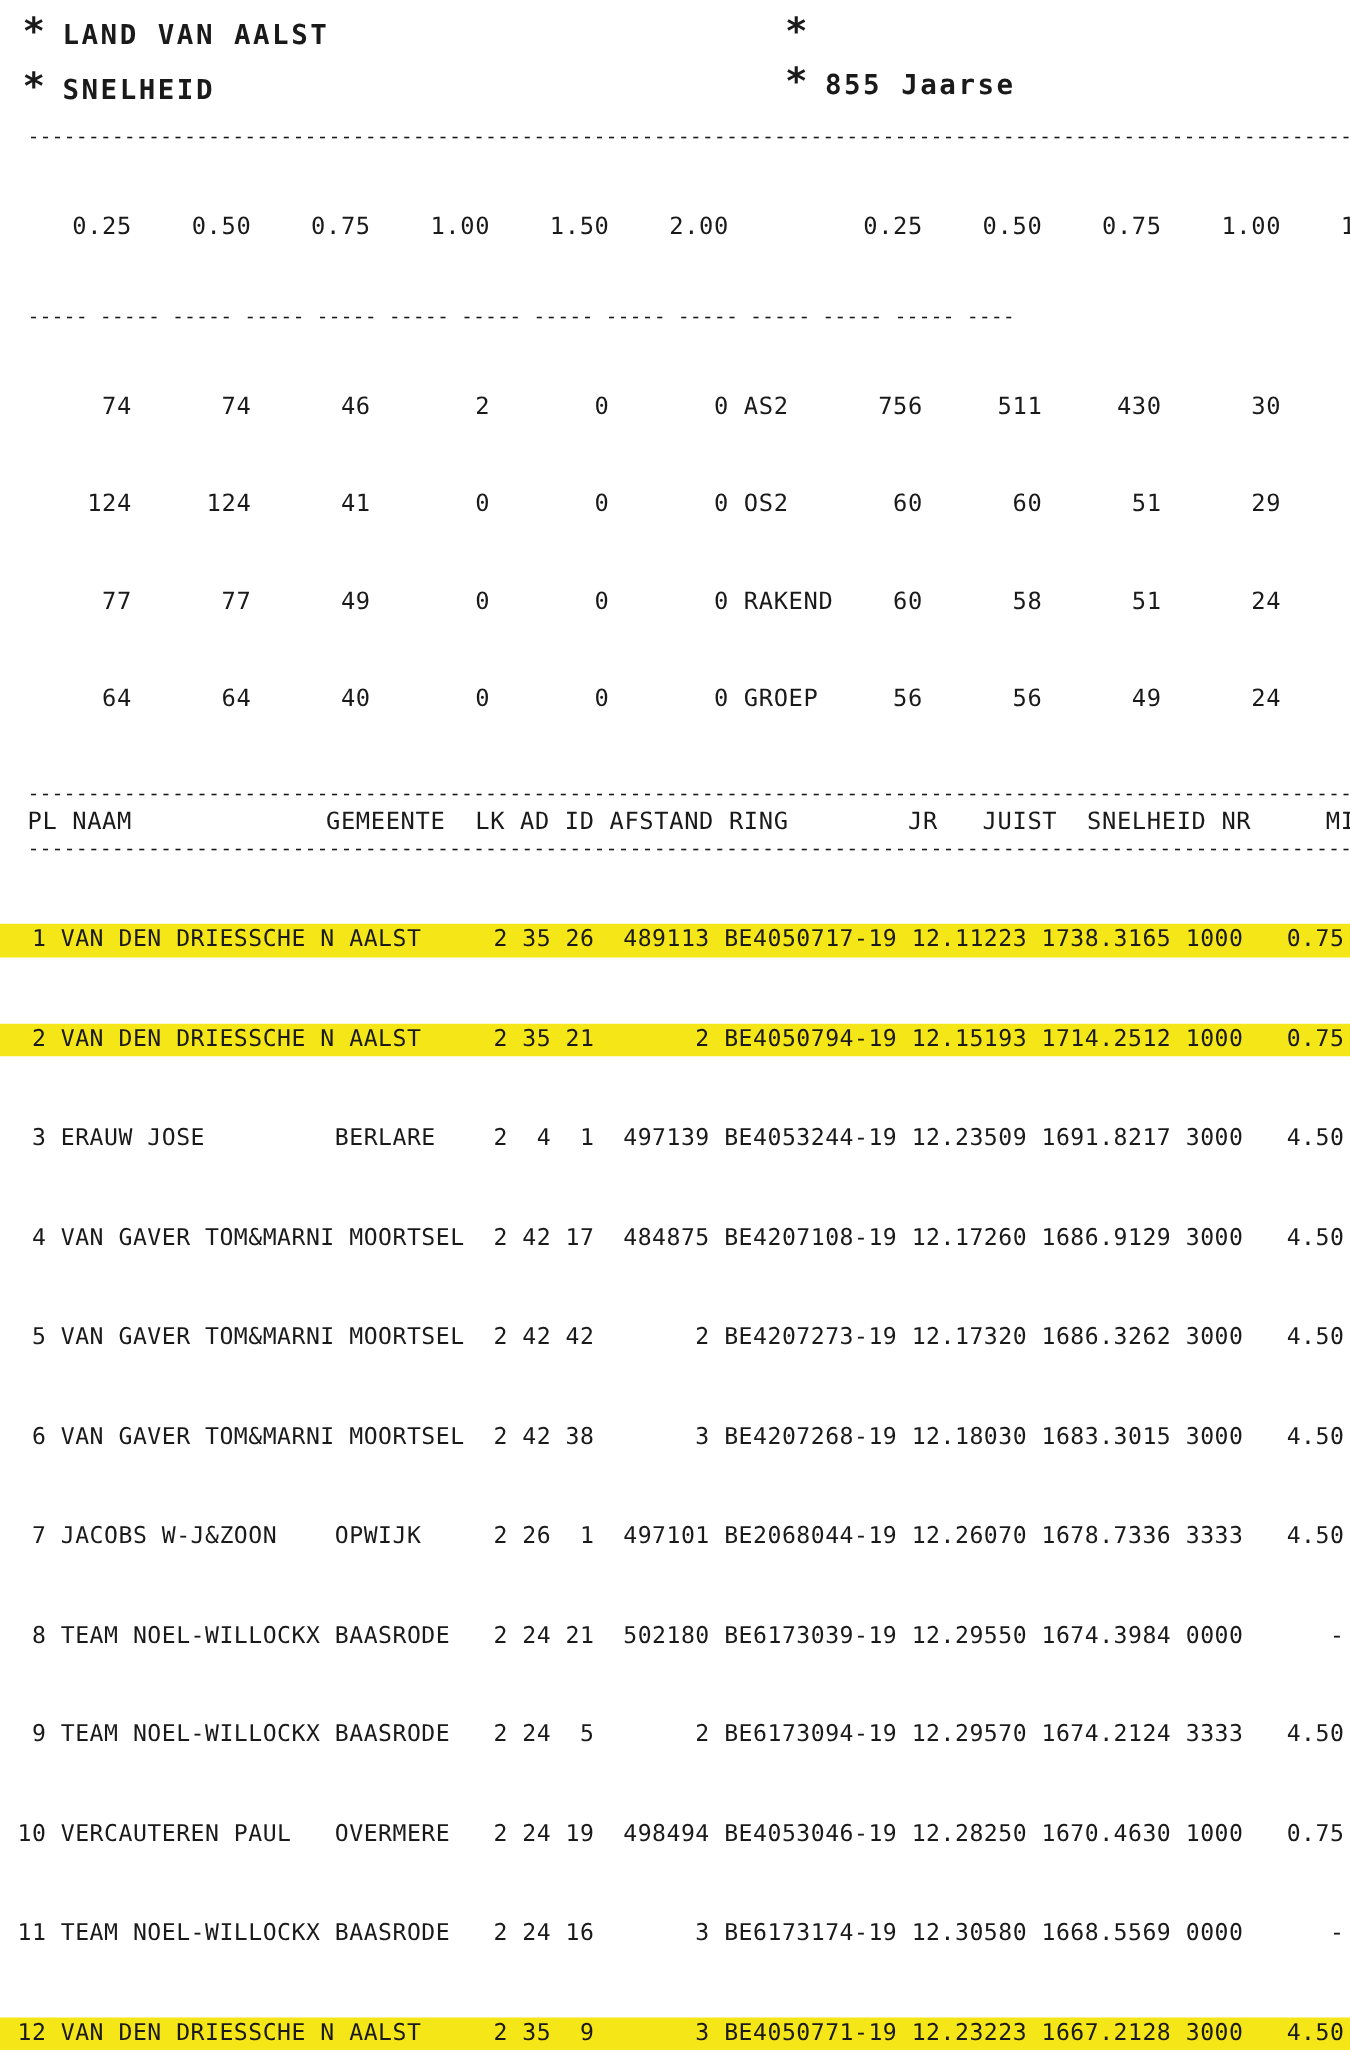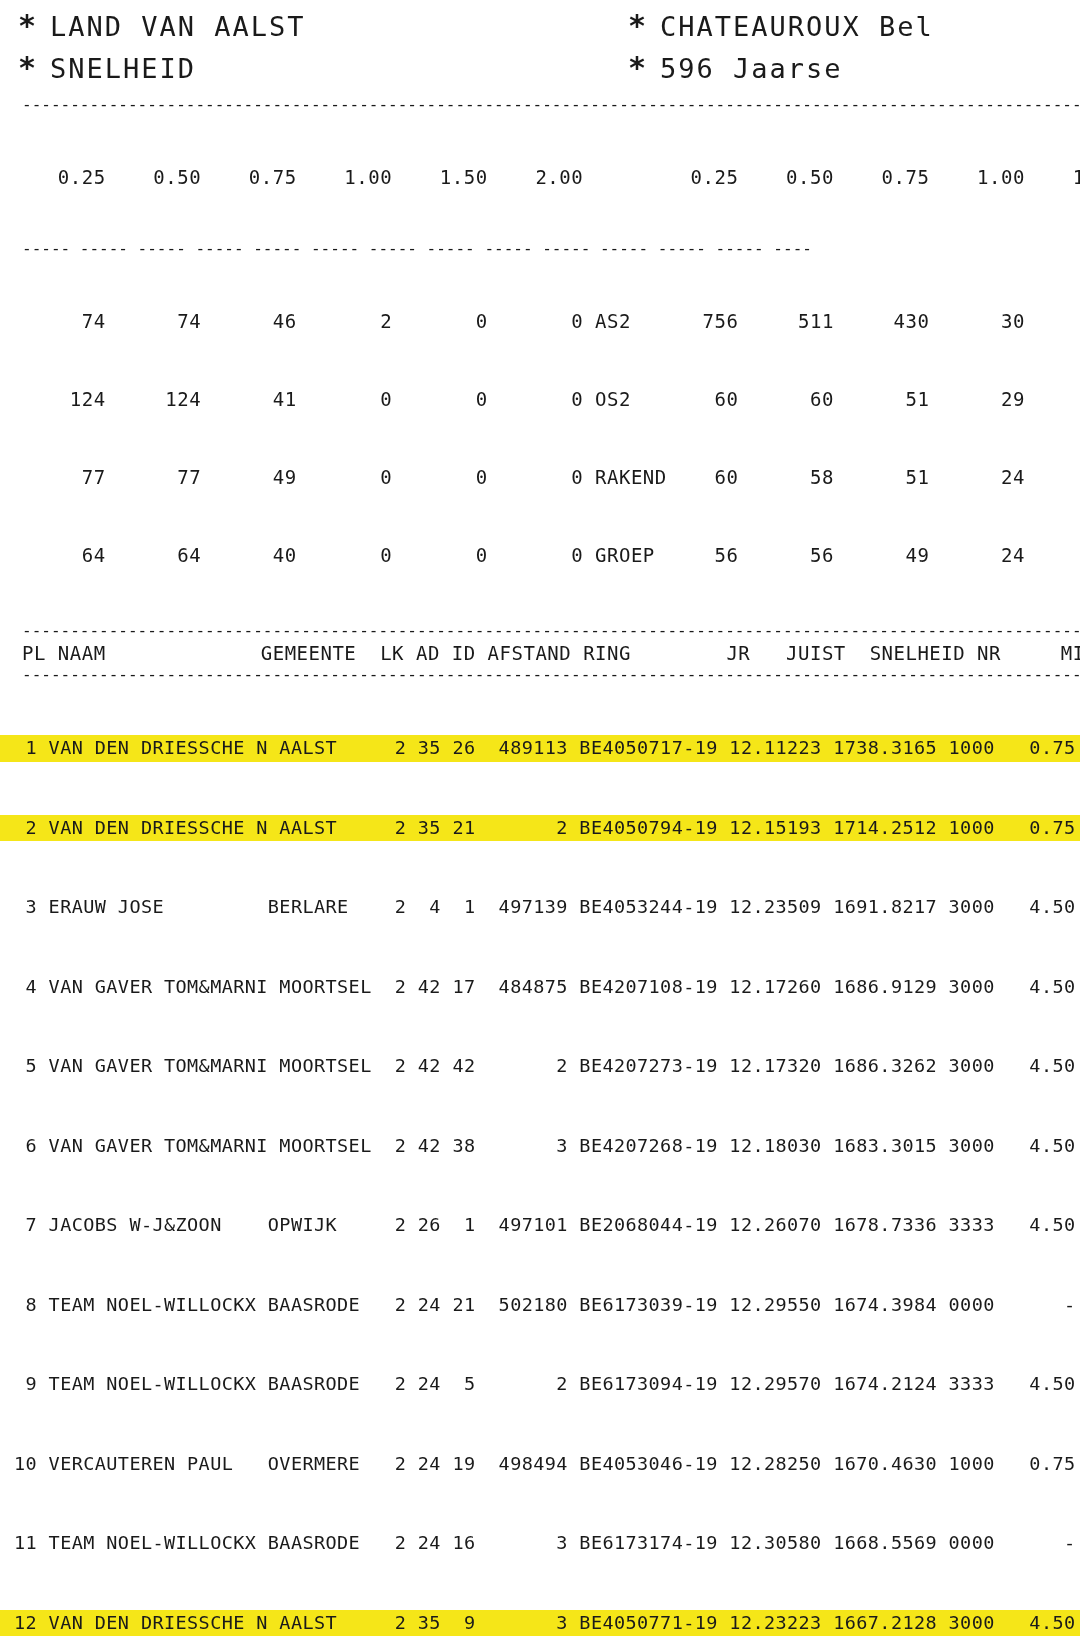--- a/index.html
+++ b/index.html
@@ -43,24 +43,24 @@
     white-space: nowrap;
   }
   .star {
     font-size: 30px;
     line-height: 40px;
     width: 32px;
     flex: 0 0 32px;
     font-weight: 700;
   }
   .header-text {
-    font-size: 27px;
+    font-size: 22px;
     line-height: 42px;
     letter-spacing: 2px;
-    font-weight: 400;
+    font-weight: 700;
   }
 
   
   .rule {
     font-size: 16px;
     line-height: 14px;
     letter-spacing: 0px;
     white-space: nowrap;
     overflow: hidden;
     height: 14px;
@@ -122,25 +122,24 @@
         <span class="header-text">LAND VAN AALST</span>
       </div>
       <div class="header-line">
         <span class="star">*</span>
         <span class="header-text">SNELHEID</span>
       </div>
     </div>
     <div class="header-col right">
       <div class="header-line">
         <span class="star">*</span>
-        <span class="header-text">CHATEAUROUX Bel</span>
-      </div>
-      <div class="header-line">
-        <span class="star">*</span>
-        <span class="header-text">596 Jaarse</span>
+      </div>
+      <div class="header-line">
+        <span class="star">*</span>
+        <span class="header-text">855 Jaarse</span>
       </div>
     </div>
   </div>
 
   <div class="rule" style="margin-top:8px;">------------------------------------------------------------------------------------------------------------------</div>
 
   <div class="summary">
     <div class="hdr">   0.25    0.50    0.75    1.00    1.50    2.00         0.25    0.50    0.75    1.00    1.50    2.00    4.00  12.0</div>
   </div>
   <div class="rule">  -----   -----   -----   -----   -----   -----        -----   -----   -----   -----   -----   -----   ----- ----</div>

